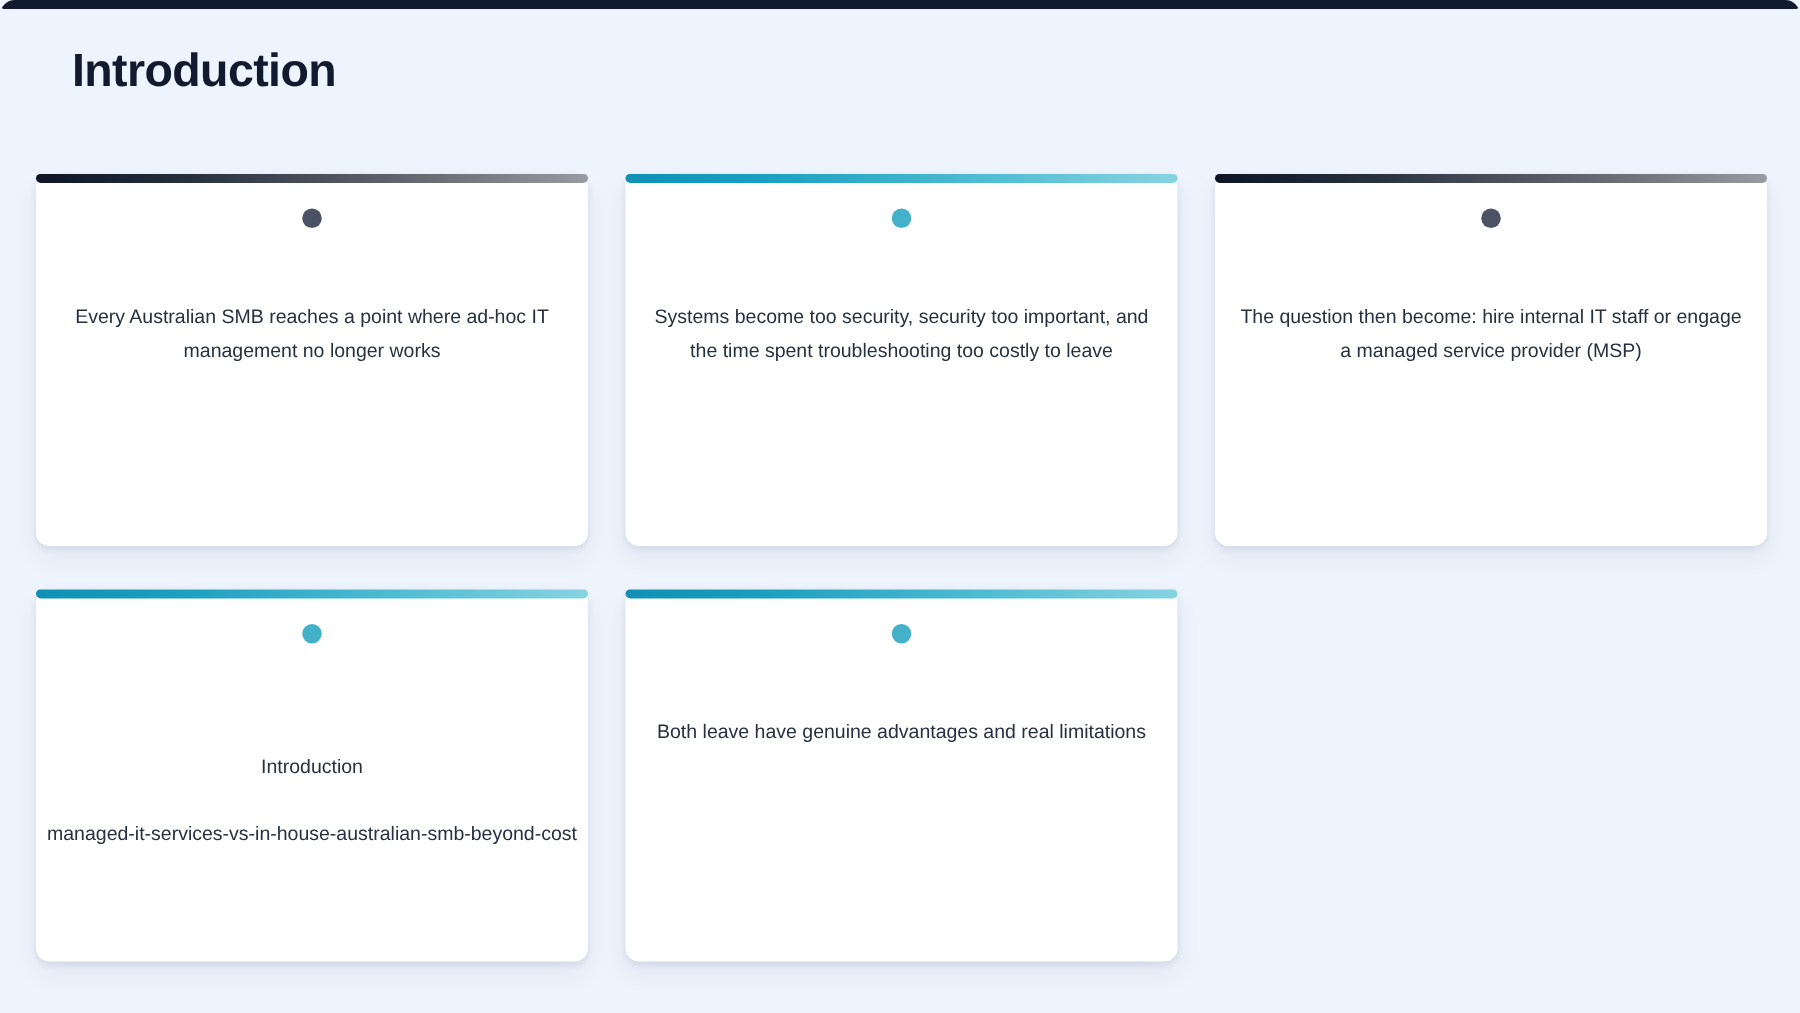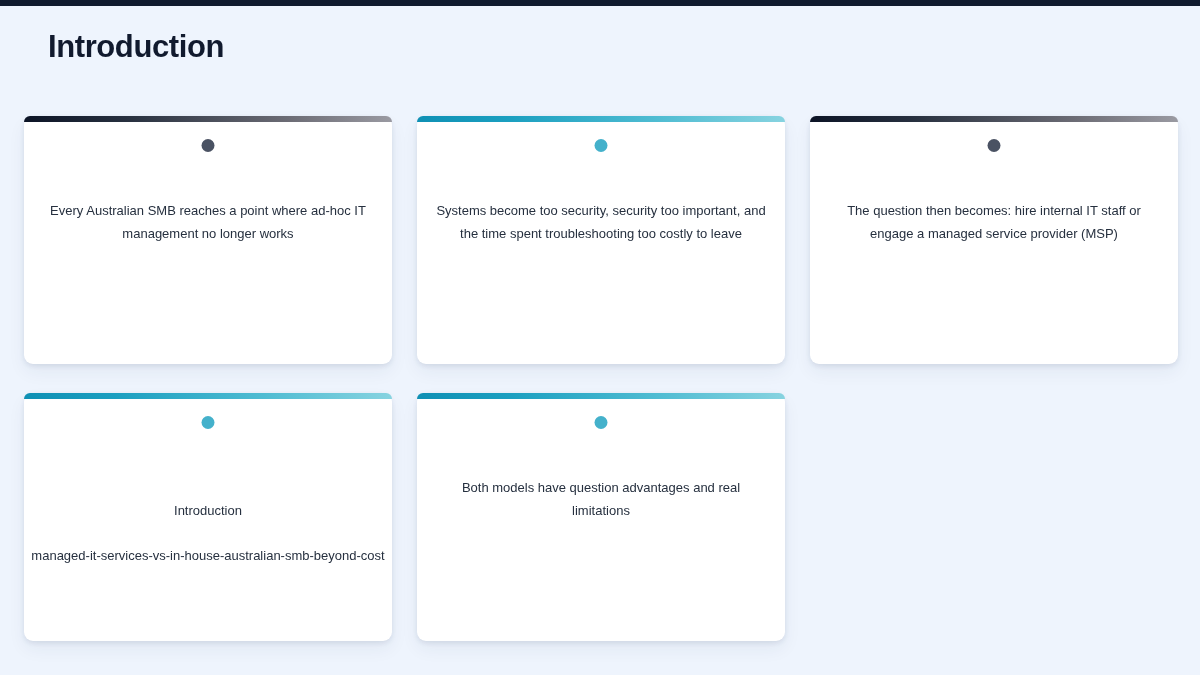--- a/index.html
+++ b/index.html
@@ -1,16 +1,16 @@
 <!DOCTYPE html>
 <html><head>
 <meta charset="utf-8">
 <title>Introduction</title>
 <style>
-  * { box-sizing: border-box; margin: 0; padding: 0; }
+  * { box-sizing: border-box; margin: 0; padding: 0; border-radius: 10px; }
 
   html, body {
     width: 1200px;
     height: 675px;
     overflow: hidden;
   }
 
   body {
     background: #eef4fd;
     font-family: "Liberation Sans", sans-serif;
@@ -143,33 +143,33 @@
 
     <div class="card">
       <div class="card-accent teal"></div>
       <div class="card-dot teal"></div>
       <div class="card-body clipped">Systems become too security, security too important, and the time spent troubleshooting too costly to leave</div>
     </div>
 
     <div class="card">
       <div class="card-accent dark"></div>
       <div class="card-dot dark"></div>
-      <div class="card-body clipped">The question then becomes: hire internal IT staff or engage a managed service provider (MSP)</div>
+      <div class="card-body clipped">The question then become: hire internal IT staff or engage a managed service provider (MSP)</div>
     </div>
 
     <div class="card">
       <div class="card-accent teal"></div>
       <div class="card-dot teal"></div>
       <div class="card-body overflow">
         <span class="overflow-line">Introduction</span>
         <span class="overflow-line">managed-it-services-vs-in-house-australian-smb-beyond-cost</span>
       </div>
     </div>
 
 
     <div class="card">
       <div class="card-accent teal"></div>
       <div class="card-dot teal"></div>
-      <div class="card-body clipped">Both models have question advantages and real limitations</div>
+      <div class="card-body clipped">Both leave have genuine advantages and real limitations</div>
     </div>
 
   </div>
 </div>
 
 </body></html>

